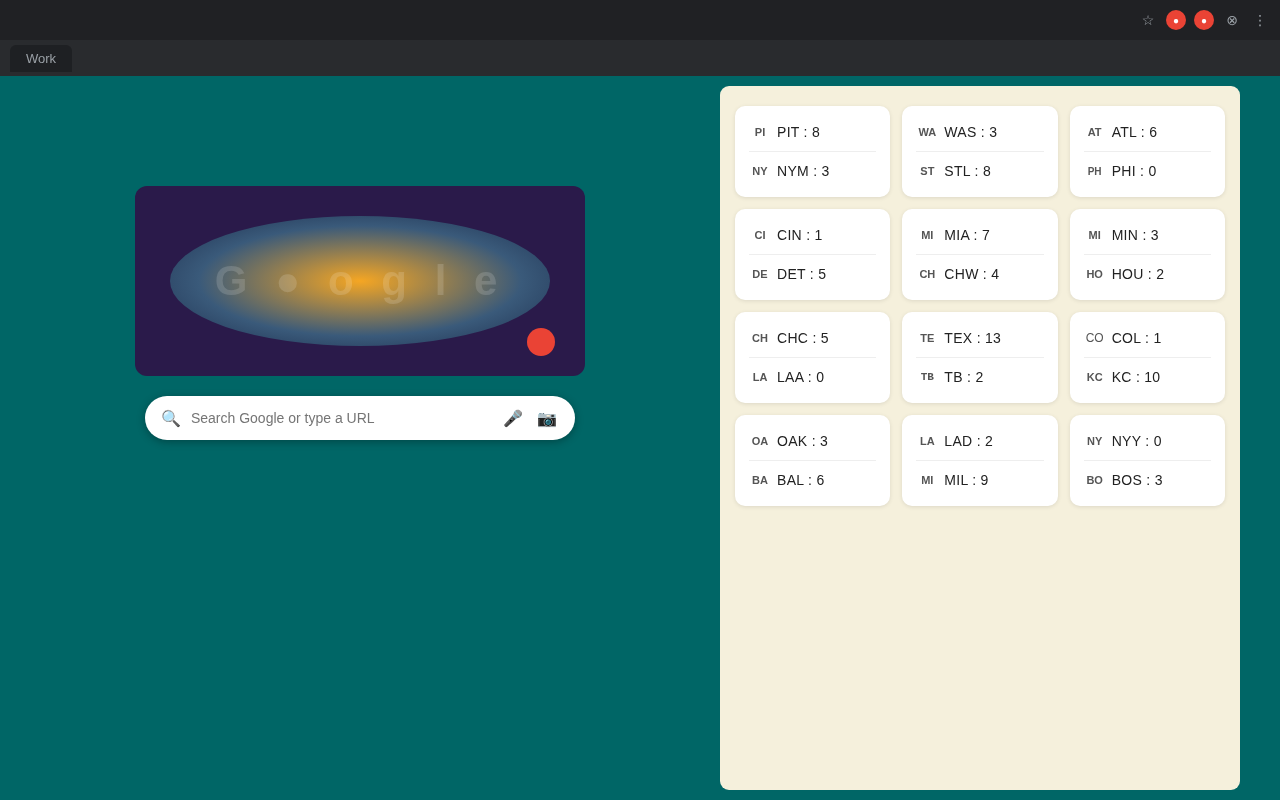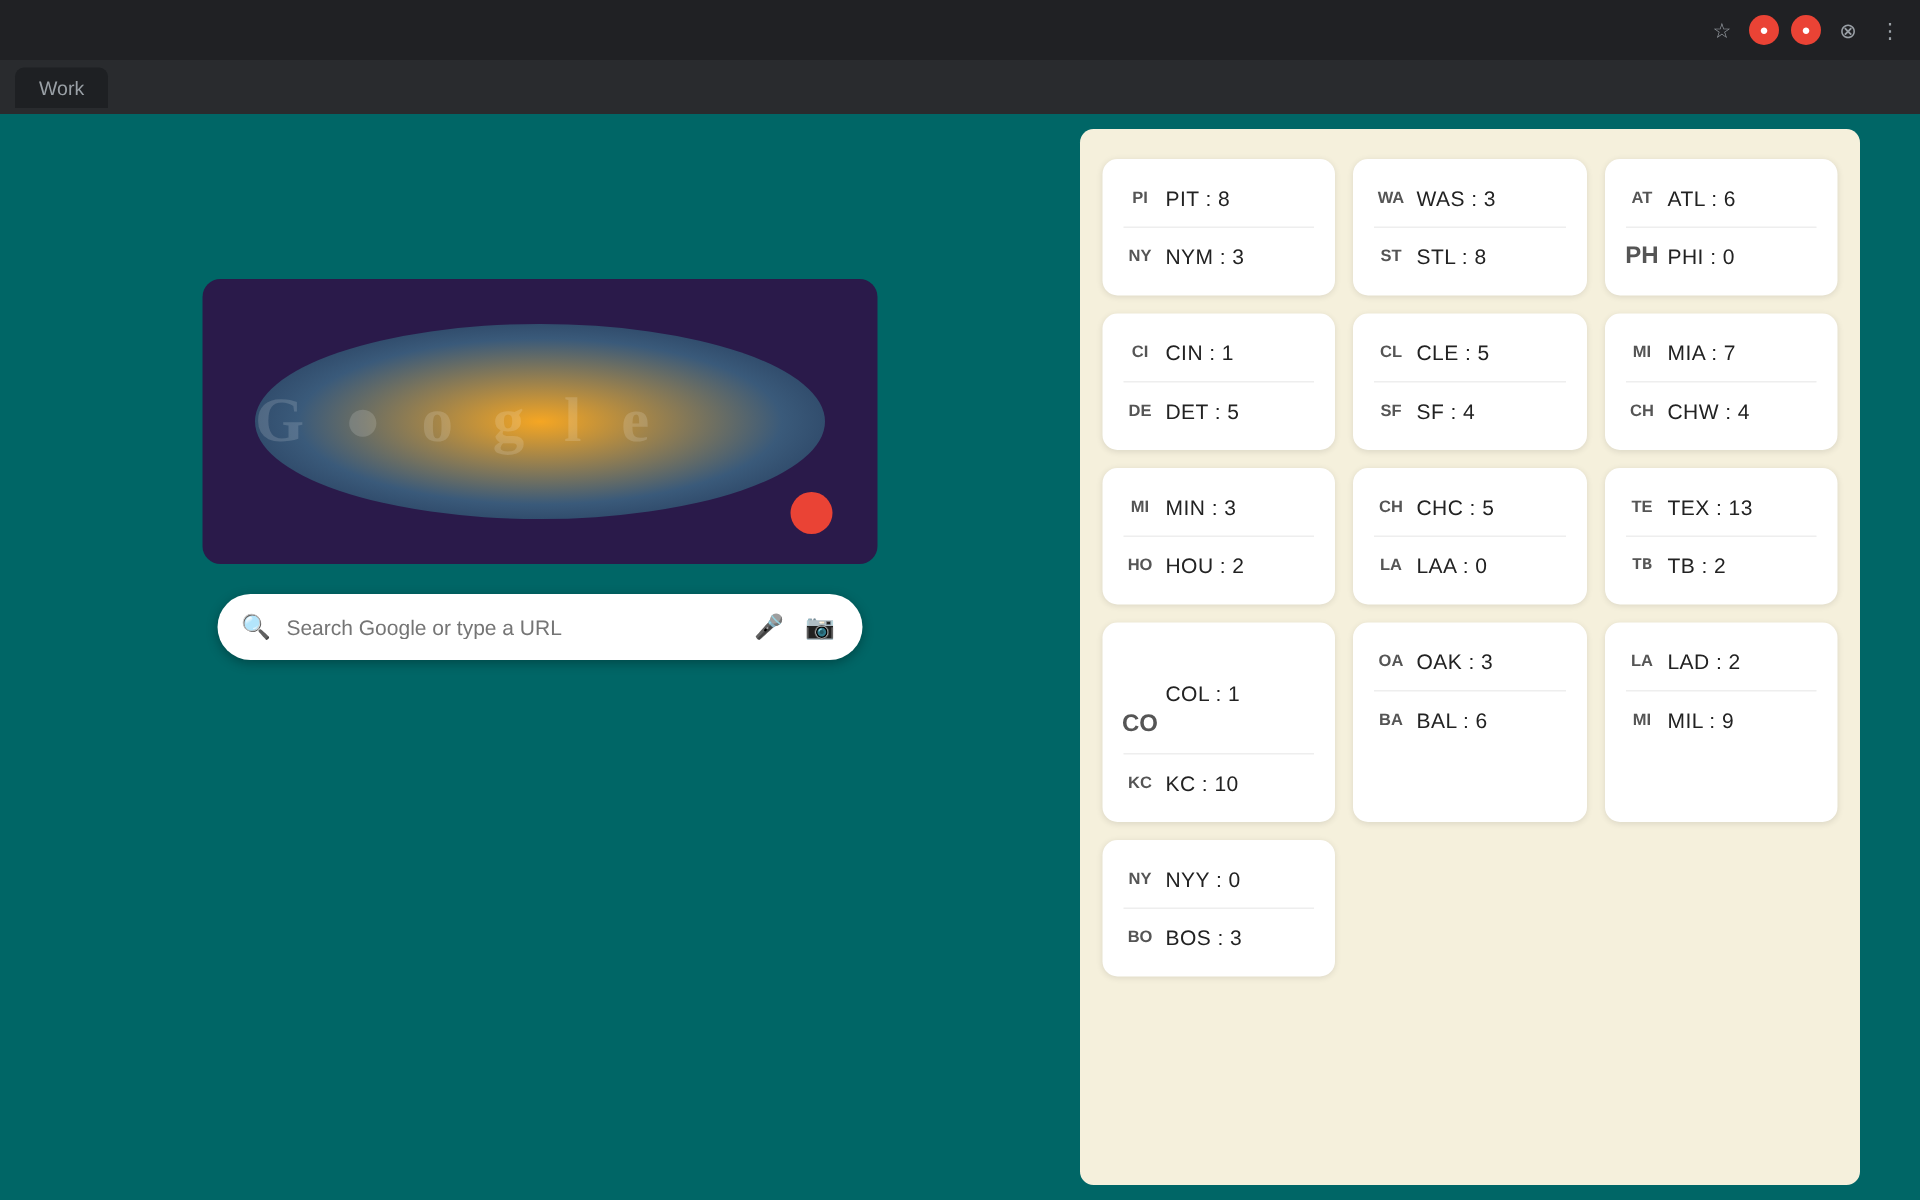--- a/index.html
+++ b/index.html
@@ -90,23 +90,22 @@
       position: relative;
     }
 
     .doodle-inner {
       width: 380px;
       height: 130px;
       background: radial-gradient(ellipse at center, #f5a623 0%, #3a5a7a 60%, #1a2a4a 100%);
       border-radius: 50%;
       display: flex;
       align-items: center;
-      justify-content: flex-start;
+      justify-content: center;
       position: relative;
-      font-family: Liberation Serif, serif;
     }
 
     .doodle-letters {
       font-size: 42px;
       font-weight: bold;
       color: rgba(255,255,255,0.15);
       letter-spacing: 8px;
     }
 
     .red-dot {
@@ -269,48 +268,37 @@
             <span class="score-text">STL : 8</span>
           </div>
         </div>
         <div class="score-card">
           <div class="score-row">
             <div class="team-logo" style="font-size: 11px; font-weight: bold; color: rgb(85, 85, 85);">AT</div>
             <span class="score-text">ATL : 6</span>
           </div>
           <hr class="divider-line">
           <div class="score-row">
-            <div class="team-logo" style="font-size: 16px; font-weight: bold; color: rgb(85, 85, 85); text-align: center;">PH</div>
+            <div class="team-logo" style="font-size: 10px; font-weight: bold; color: rgb(85, 85, 85); text-align: center;">PH</div>
             <span class="score-text">PHI : 0</span>
           </div>
         </div>
         <div class="score-card">
           <div class="score-row">
             <div class="team-logo" style="font-size: 11px; font-weight: bold; color: rgb(85, 85, 85);">CI</div>
             <span class="score-text">CIN : 1</span>
           </div>
           <hr class="divider-line">
           <div class="score-row">
             <div class="team-logo" style="font-size: 11px; font-weight: bold; color: rgb(85, 85, 85);">DE</div>
             <span class="score-text">DET : 5</span>
           </div>
         </div>
         <div class="score-card">
           <div class="score-row">
-            <div class="team-logo" style="font-size: 11px; font-weight: bold; color: rgb(85, 85, 85);">CL</div>
-            <span class="score-text">CLE : 5</span>
-          </div>
-          <hr class="divider-line">
-          <div class="score-row">
-            <div class="team-logo" style="font-size: 11px; font-weight: bold; color: rgb(85, 85, 85);">SF</div>
-            <span class="score-text">SF : 4</span>
-          </div>
-        </div>
-        <div class="score-card">
-          <div class="score-row">
             <div class="team-logo" style="font-size: 11px; font-weight: bold; color: rgb(85, 85, 85);">MI</div>
             <span class="score-text">MIA : 7</span>
           </div>
           <hr class="divider-line">
           <div class="score-row">
             <div class="team-logo" style="font-size: 11px; font-weight: bold; color: rgb(85, 85, 85);">CH</div>
             <span class="score-text">CHW : 4</span>
           </div>
         </div>
         <div class="score-card">
@@ -341,21 +329,21 @@
             <span class="score-text">TEX : 13</span>
           </div>
           <hr class="divider-line">
           <div class="score-row">
             <div class="team-logo" style="font-size: 11px; font-weight: bold; color: rgb(85, 85, 85); font-family: Liberation Mono, monospace;">TB</div>
             <span class="score-text">TB : 2</span>
           </div>
         </div>
         <div class="score-card">
           <div class="score-row">
-            <div class="team-logo" style="font-size: 16px; font-weight: bold; color: rgb(85, 85, 85); margin-top: 42px;">CO</div>
+            <div class="team-logo" style="font-size: 12px; font-weight: normal; color: rgb(85, 85, 85);">CO</div>
             <span class="score-text">COL : 1</span>
           </div>
           <hr class="divider-line">
           <div class="score-row">
             <div class="team-logo" style="font-size: 11px; font-weight: bold; color: rgb(85, 85, 85);">KC</div>
             <span class="score-text">KC : 10</span>
           </div>
         </div>
         <div class="score-card">
           <div class="score-row">

